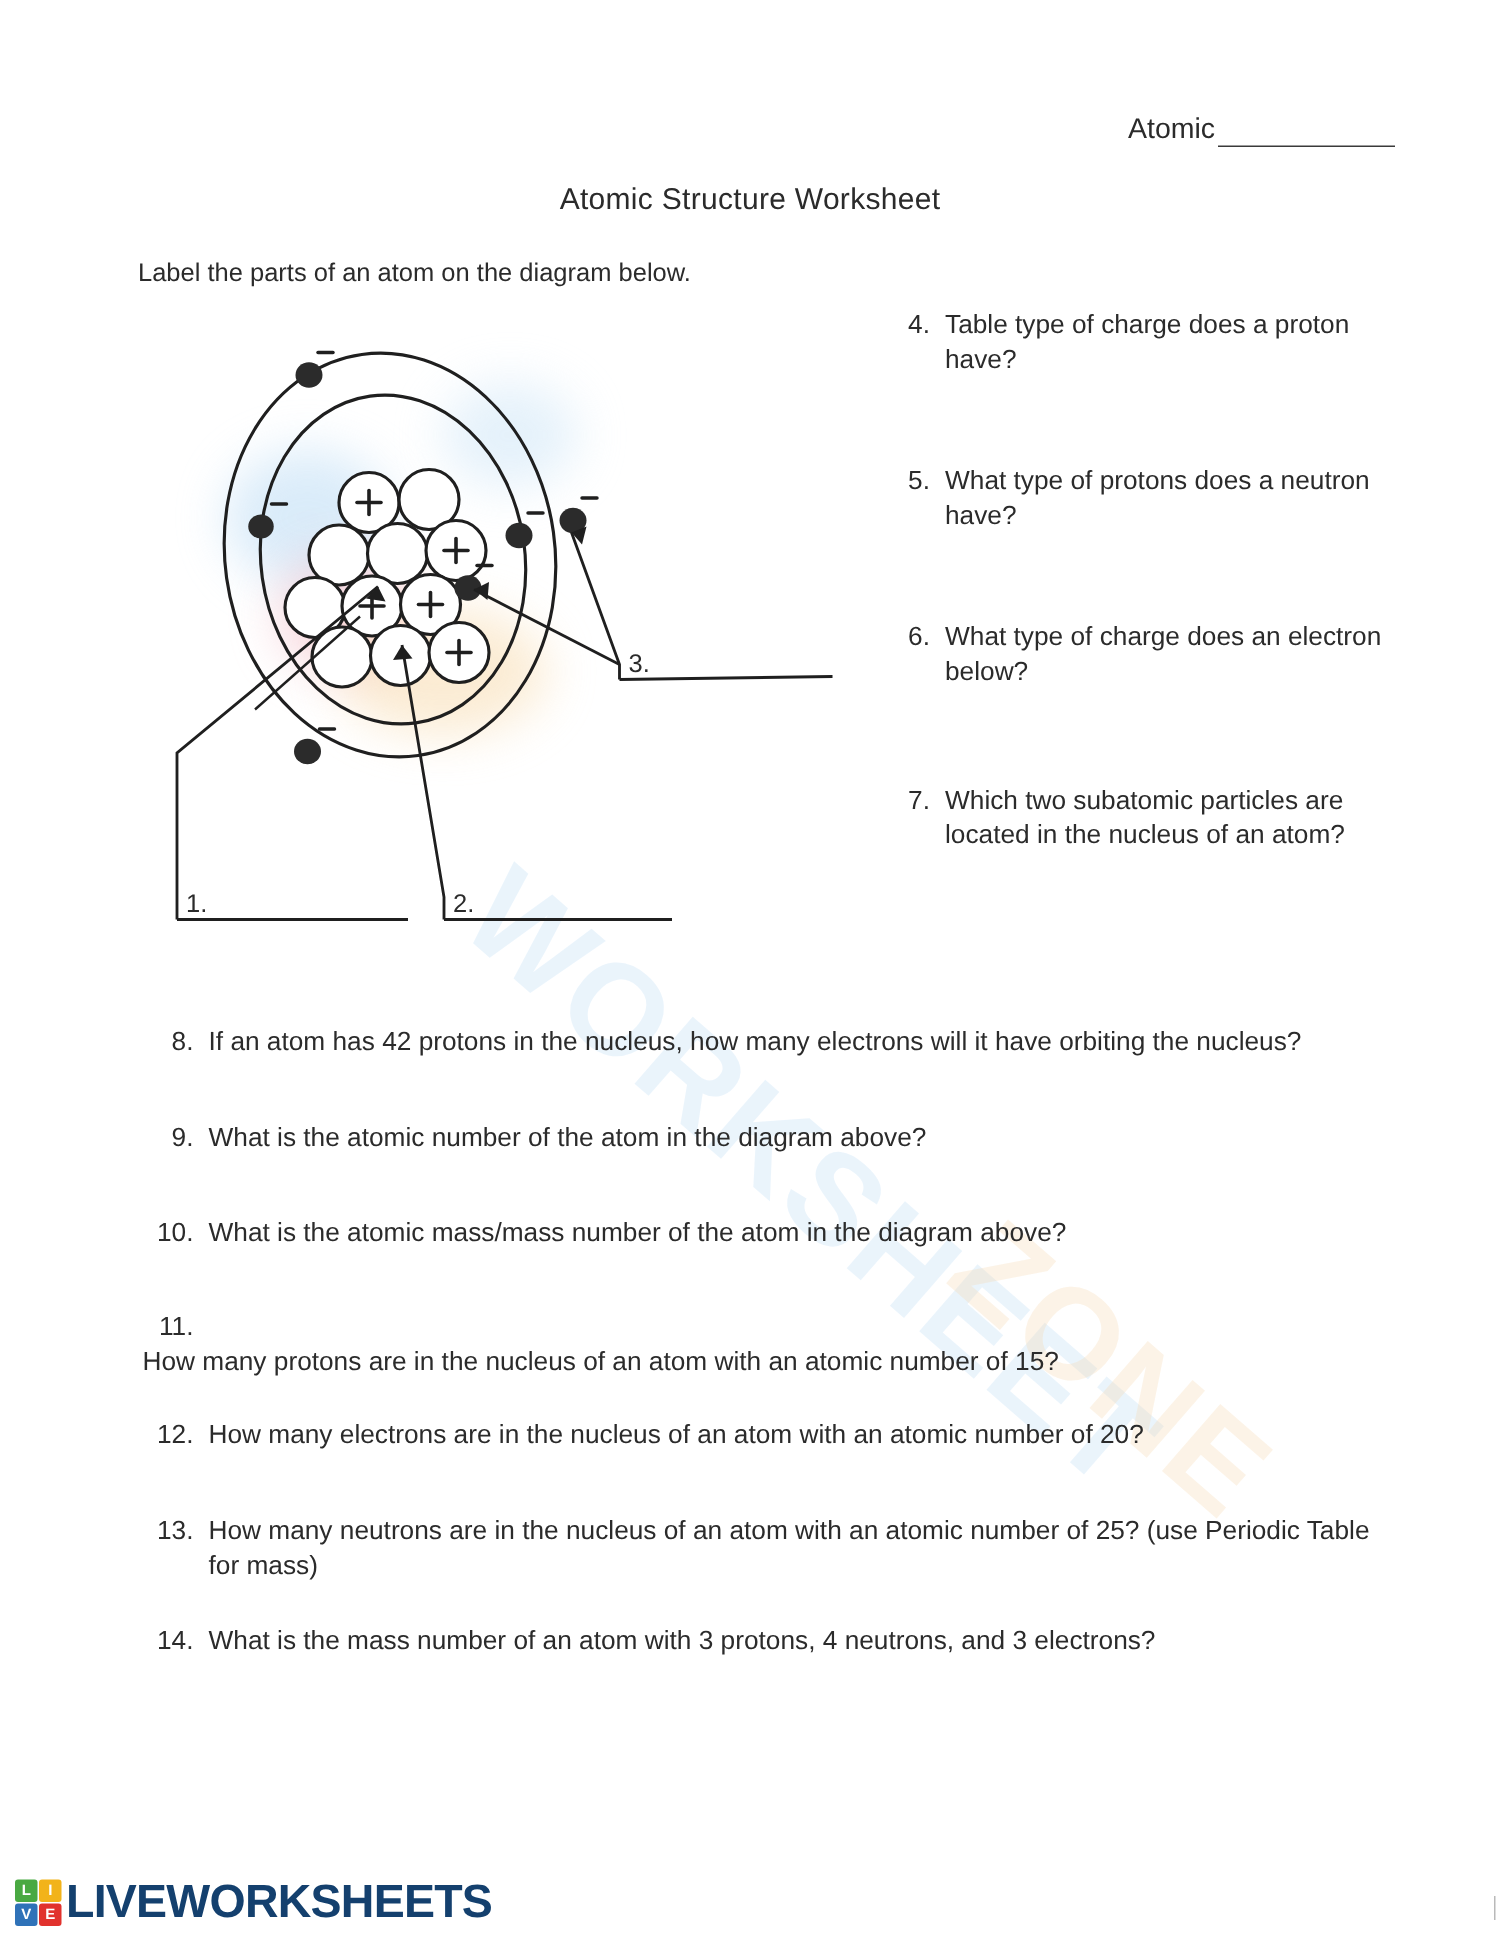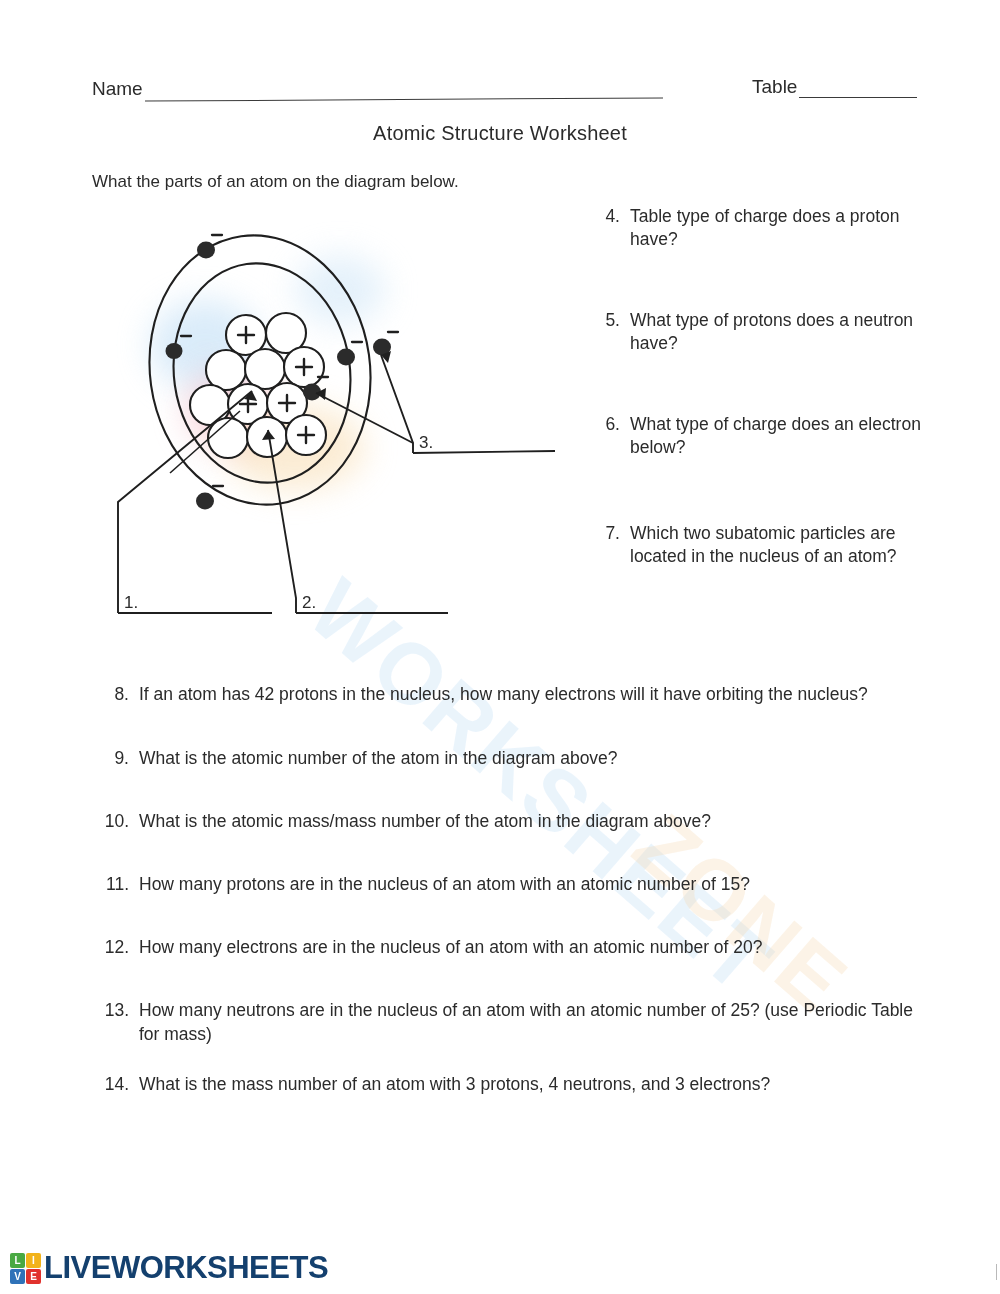--- a/index.html
+++ b/index.html
@@ -192,26 +192,25 @@
 
   <div class="wm-layer">
     <div class="wm-blob" style="left:150px;top:300px;width:110px;height:90px;background:#bcdcf5;"></div>
     <div class="wm-blob" style="left:185px;top:370px;width:95px;height:80px;background:#f2b9c4;"></div>
     <div class="wm-blob" style="left:225px;top:405px;width:140px;height:85px;background:#f8dcb0;"></div>
     <div class="wm-blob" style="left:295px;top:255px;width:90px;height:70px;background:#cfe6f7;"></div>
     <div class="wm-text wm-a">WORKSHEET</div>
     <div class="wm-text wm-b">ZONE</div>
   </div>
 
-  <div class="hdr hdr-name"><span>Name</span><span class="rule name-rule"></span></div>
-
-  <div class="hdr hdr-period"><span>Table</span><span class="rule period-rule"></span></div>
+
+  <div class="hdr hdr-period"><span>Atomic</span><span class="rule period-rule"></span></div>
 
   <div class="title">Atomic Structure Worksheet</div>
-  <div class="instr">What the parts of an atom on the diagram below.</div>
+  <div class="instr">Label the parts of an atom on the diagram below.</div>
 
   <div class="diagram">
     <svg width="500" height="430" viewBox="0 0 500 430" xmlns="http://www.w3.org/2000/svg">
       <g fill="none" stroke="#1f1f1f" stroke-width="2.1">
 
         <ellipse cx="160" cy="155" rx="110" ry="135" transform="rotate(-8 160 155)"></ellipse>
 
         <ellipse cx="162" cy="158" rx="88" ry="110" transform="rotate(-8 162 158)"></ellipse>
       </g>
 
@@ -329,21 +328,21 @@
       <span class="txt">If an atom has 42 protons in the nucleus, how many electrons will it have orbiting the nucleus?</span>
     </div>
     <div class="q" style="margin-bottom:40px;">
       <span class="num">9.</span>
       <span class="txt">What is the atomic number of the atom in the diagram above?</span>
     </div>
     <div class="q" style="margin-bottom:40px;">
       <span class="num">10.</span>
       <span class="txt">What is the atomic mass/mass number of the atom in the diagram above?</span>
     </div>
-    <div class="q" style="margin-bottom:40px;">
+    <div class="q" style="margin-bottom:26px;flex-direction:column;">
       <span class="num">11.</span>
       <span class="txt">How many protons are in the nucleus of an atom with an atomic number of 15?</span>
     </div>
     <div class="q" style="margin-bottom:40px;">
       <span class="num">12.</span>
       <span class="txt">How many electrons are in the nucleus of an atom with an atomic number of 20?</span>
     </div>
     <div class="q" style="margin-bottom:27px;">
       <span class="num">13.</span>
       <span class="txt">How many neutrons are in the nucleus of an atom with an atomic number of 25? (use Periodic Table for mass)</span>

